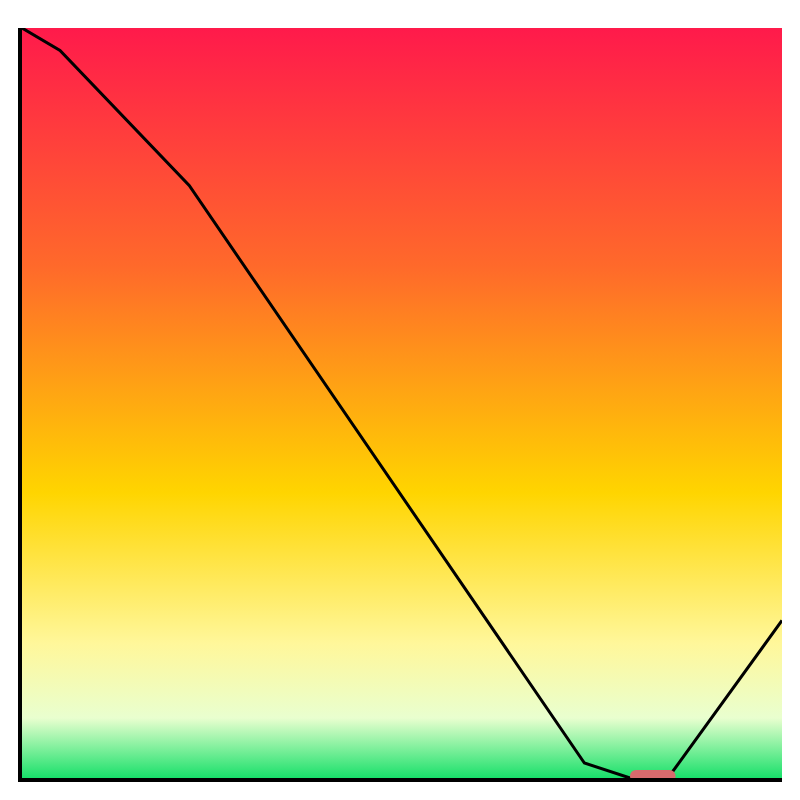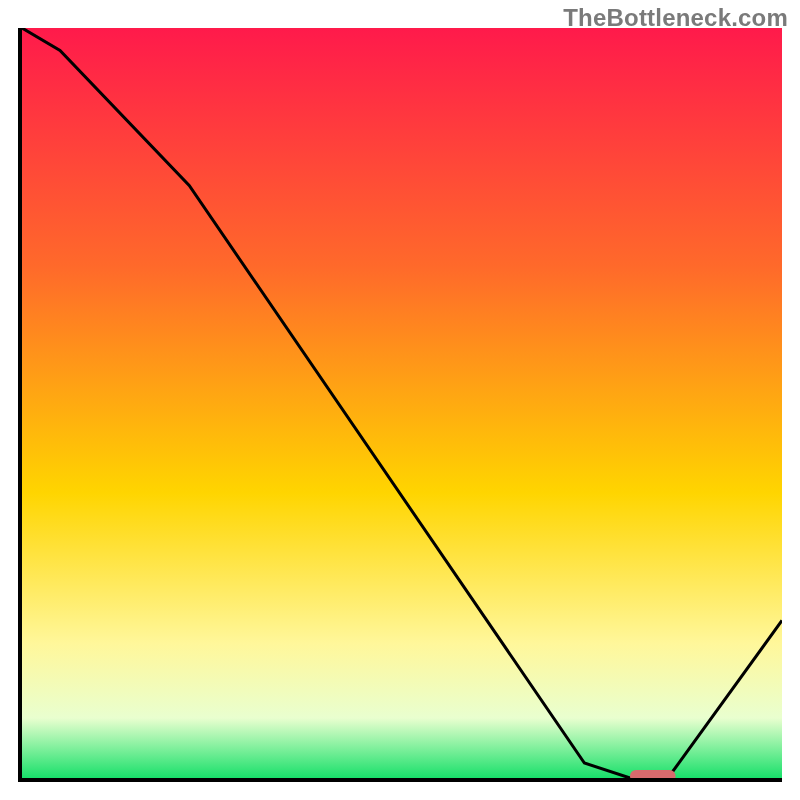--- a/index.html
+++ b/index.html
@@ -50,21 +50,20 @@
     width: 760px;
     height: 750px;
     z-index: 3;
   }
 </style>
 </head>
 <body>
 
 <div class="frame">
 
-  <div class="watermark">TheBottleneck.com</div>
 
   <div class="axis-left"></div>
   <div class="axis-bottom"></div>
 
   <svg class="plot" viewBox="0 0 760 750" preserveAspectRatio="none">
     <defs>
       <linearGradient id="bg-grad" x1="0" y1="0" x2="0" y2="1">
         <stop offset="0%" stop-color="#ff1a4b"></stop>
         <stop offset="32%" stop-color="#ff6a2a"></stop>
         <stop offset="62%" stop-color="#ffd500"></stop>

